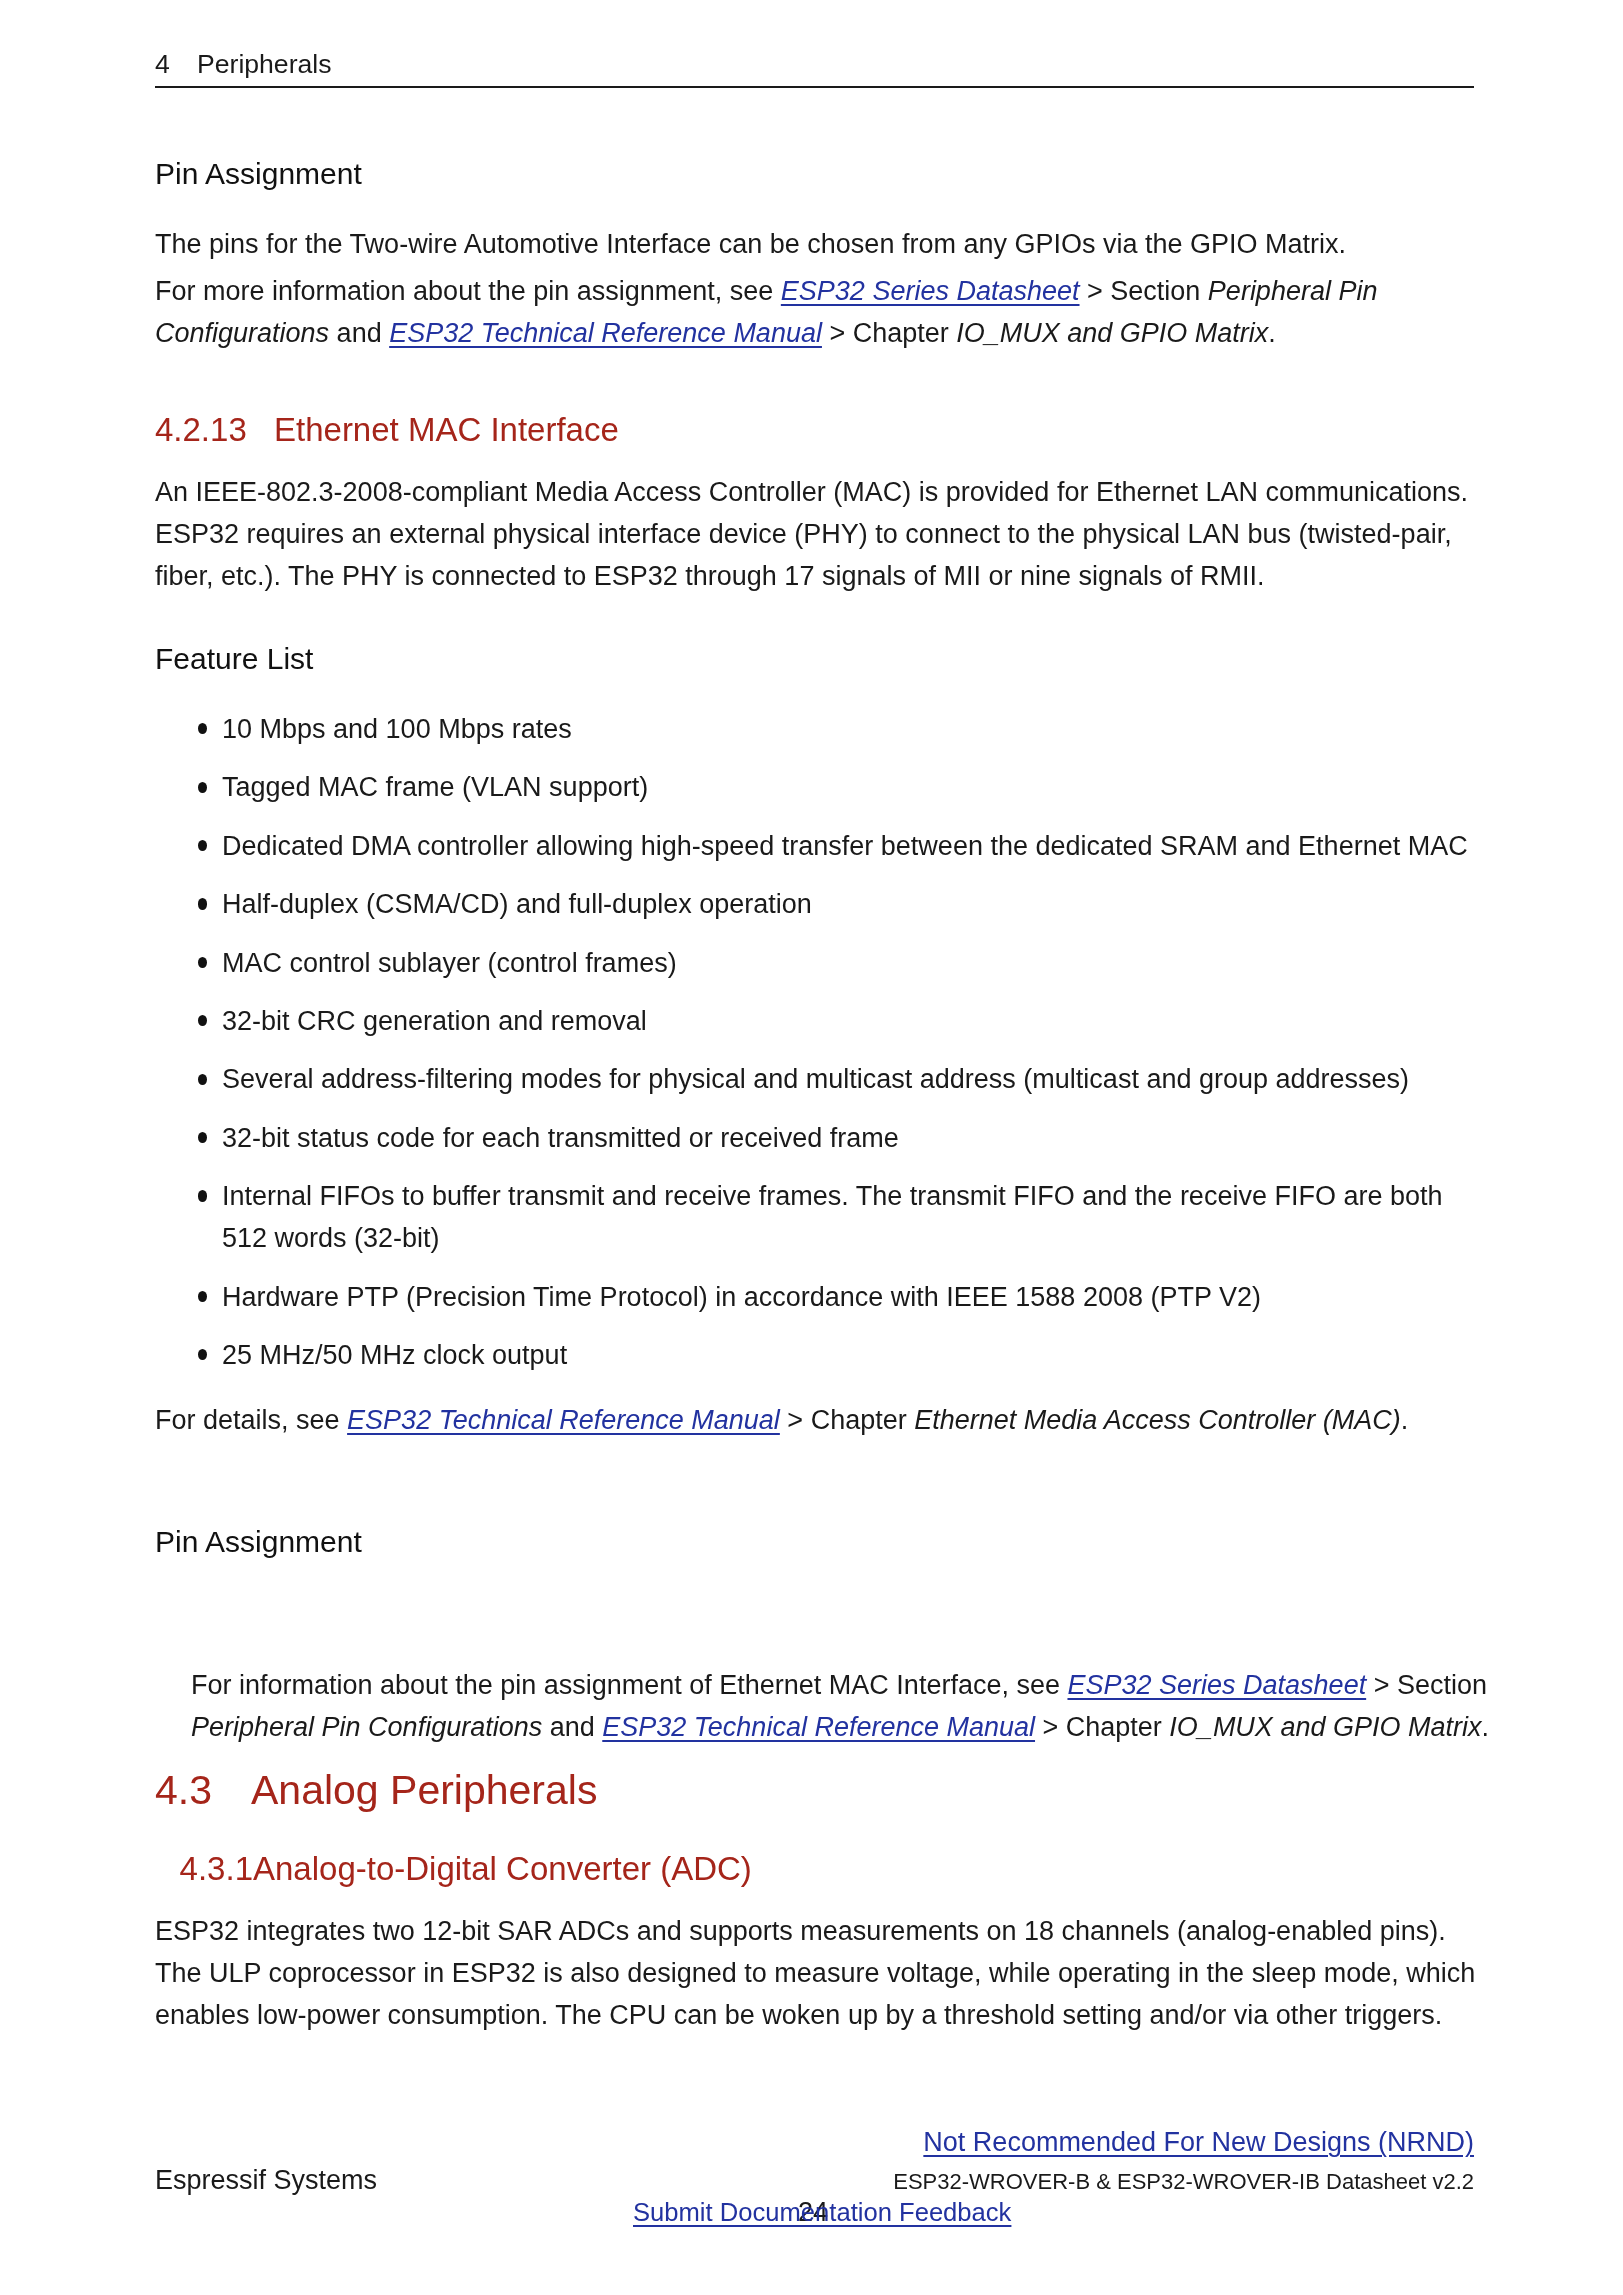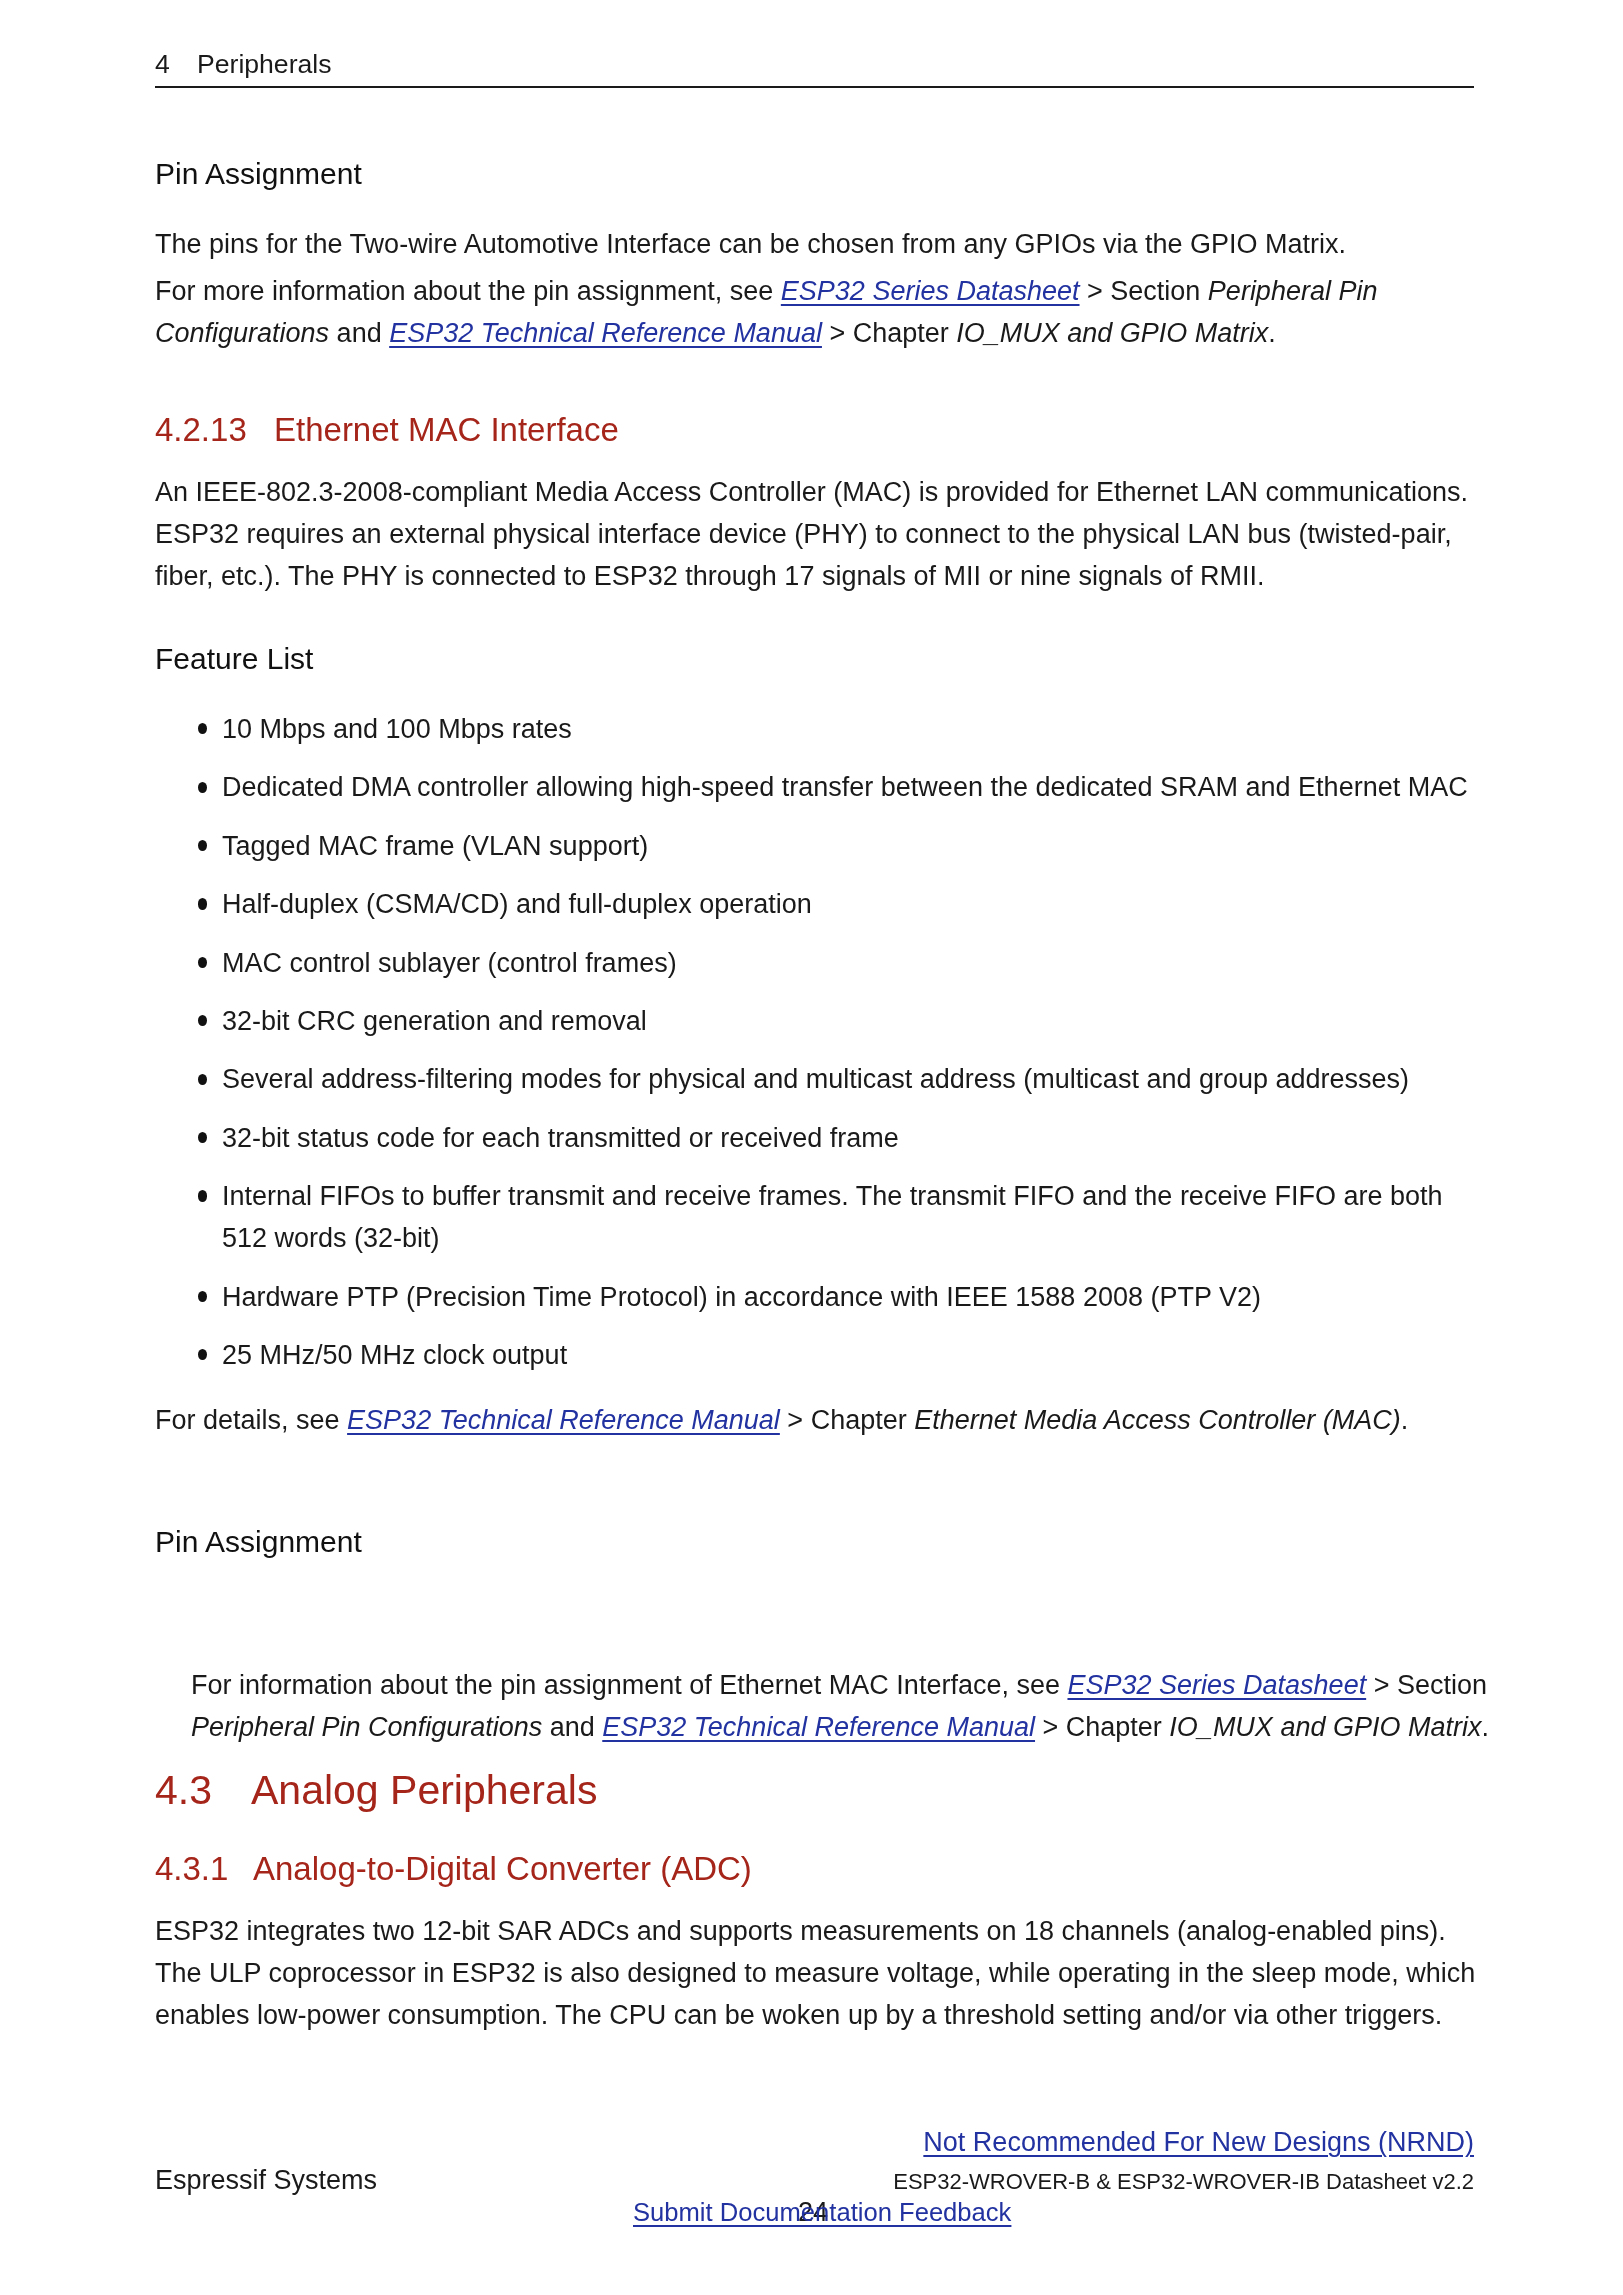--- a/index.html
+++ b/index.html
@@ -16,21 +16,21 @@
 
   .subhead { font-size: 30px; color: #111; font-weight: normal; }
   .para { position: absolute; left: 0; width: 1329px; font-size: 27px; line-height: 42px; }
   a.link { color: #2232a0; font-style: italic; text-decoration: underline; text-decoration-thickness: 1.5px; text-underline-offset: 4.1px; }
   em { font-style: italic; }
 
   .h3 { font-size: 33px; color: #a5251a; }
   .h3 .num { display: inline-block; width: 119px; }
   .h2 { font-size: 41px; color: #a5251a; }
   .h2 .num { display: inline-block; width: 96px; }
-  .h3b .num { display: inline-block; width: 98px; }
+  .h3b .num { display: inline-block; width: 98px; text-align: right; }
 
   ul.features { position: absolute; left: 0; top: 708px; margin: 0; padding: 0; list-style: none; width: 1329px; }
   ul.features li { position: relative; padding-left: 67px; font-size: 27px; line-height: 42px; margin-bottom: 16.4px; }
   ul.features li .bullet { position: absolute; left: 43px; top: 15.3px; width: 9.2px; height: 11.2px; border-radius: 50%; background: #111; }
 
   .footer-nrnd { position: absolute; top: 2127px; right: 0; font-size: 27px; color: #2232a0; text-decoration: underline; text-decoration-thickness: 1.5px; text-underline-offset: 4.1px; white-space: nowrap; }
   .footer-left { position: absolute; top: 2165px; left: 0; font-size: 27px; white-space: nowrap; }
   .footer-page { position: absolute; top: 2165px; left: 643px; font-size: 27px; margin-top: 32px; }
   .footer-doc { position: absolute; top: 2169px; right: 0; font-size: 22px; white-space: nowrap; }
   .footer-feedback { position: absolute; top: 2198px; left: 478px; font-size: 25.6px; color: #2232a0; text-decoration-thickness: 1.5px; text-underline-offset: 4.1px; white-space: nowrap; }
@@ -53,22 +53,22 @@
 
   <div class="abs h3" style="top:411px;">
     <span class="num">4.2.13</span><span>Ethernet MAC Interface</span>
   </div>
   <div class="para" style="top:471px; width:1324px;">An IEEE-802.3-2008-compliant Media Access Controller (MAC) is provided for Ethernet LAN communications. ESP32 requires an external physical interface device (PHY) to connect to the physical LAN bus (twisted-pair, fiber, etc.). The PHY is connected to ESP32 through 17 signals of MII or nine signals of RMII.</div>
 
   <div class="abs subhead" style="top:642px;">Feature List</div>
 
   <ul class="features">
     <li><span class="bullet"></span><span>10 Mbps and 100 Mbps rates</span></li>
+    <li><span class="bullet"></span><span>Tagged MAC frame (VLAN support)</span></li>
     <li><span class="bullet"></span><span>Dedicated DMA controller allowing high-speed transfer between the dedicated SRAM and Ethernet MAC</span></li>
-    <li><span class="bullet"></span><span>Tagged MAC frame (VLAN support)</span></li>
     <li><span class="bullet"></span><span>Half-duplex (CSMA/CD) and full-duplex operation</span></li>
     <li><span class="bullet"></span><span>MAC control sublayer (control frames)</span></li>
     <li><span class="bullet"></span><span>32-bit CRC generation and removal</span></li>
     <li><span class="bullet"></span><span>Several address-filtering modes for physical and multicast address (multicast and group addresses)</span></li>
     <li><span class="bullet"></span><span>32-bit status code for each transmitted or received frame</span></li>
     <li style="padding-right:10.2px;"><span class="bullet"></span><span>Internal FIFOs to buffer transmit and receive frames. The transmit FIFO and the receive FIFO are both 512 words (32-bit)</span></li>
     <li><span class="bullet"></span><span>Hardware PTP (Precision Time Protocol) in accordance with IEEE 1588 2008 (PTP V2)</span></li>
     <li><span class="bullet"></span><span>25 MHz/50 MHz clock output</span></li>
   </ul>
 

